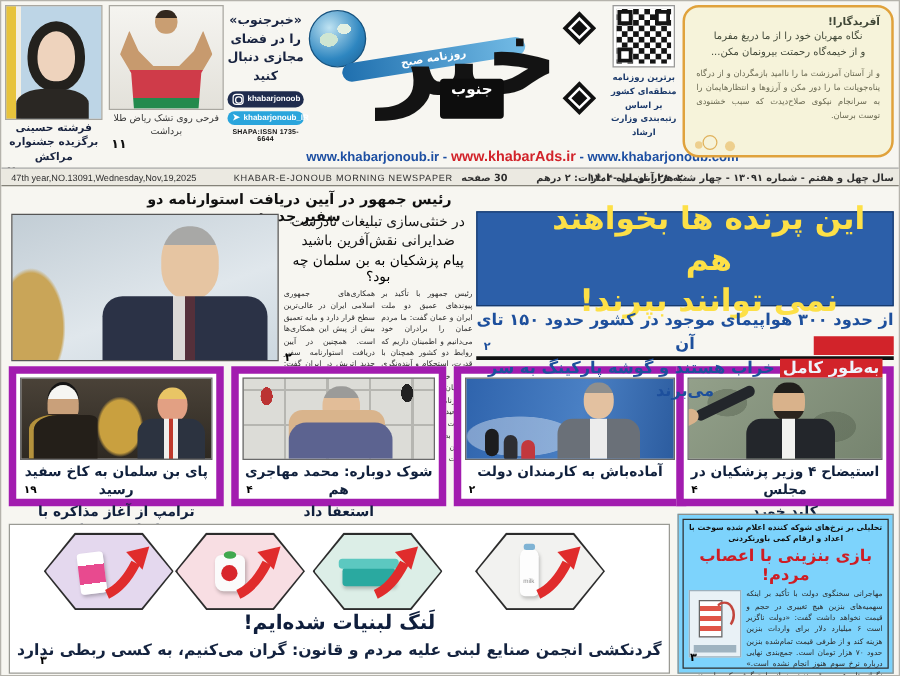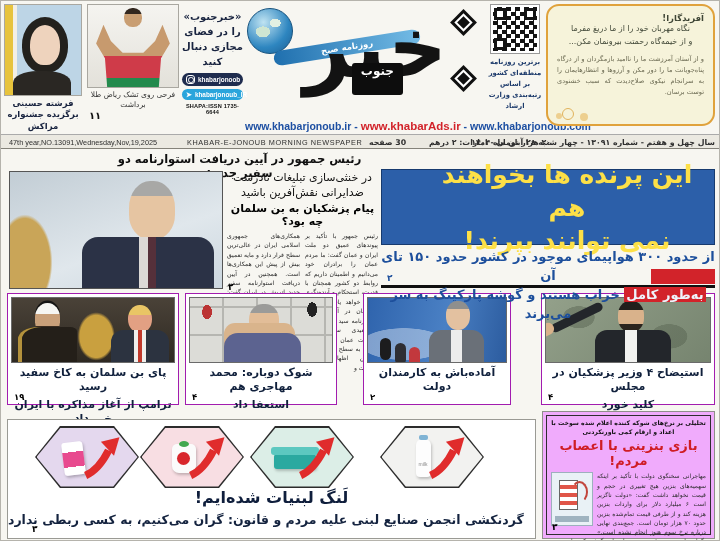--- a/index.html
+++ b/index.html
@@ -101,41 +101,41 @@
   .ph-pez { position:absolute; left:8px; top:170px; width:214px; height:118px; border:1px solid #555;
       background:radial-gradient(46px 80px at 7% 78%, #c9a558 0 55%, transparent 60%),
                  linear-gradient(160deg,#c2cdd5,#e0e7ec 60%,#ccd7df); }
   .ph-pez::before { content:""; position:absolute; left:56%; top:9px; width:46px; height:58px;
       border-radius:46% 46% 42% 42%; background:linear-gradient(#a8a8a6 0 26%,#e6c5a2 26%); }
   .ph-pez::after { content:""; position:absolute; left:34%; bottom:-2px; width:62%; height:46%;
       border-radius:16px 16px 0 0;
       background:linear-gradient(90deg,#2b3246 43%,#dcd9d6 43% 50%,#55303a 50% 56%,#2b3246 56%); }
   .lead-col { position:absolute; left:226px; top:169px; width:151px; height:120px; direction:rtl; }
   .lead-h { font-size:11px; font-weight:400; color:#101010; text-align:center; line-height:1.4; }
-  .lead-q { font-size:11px; font-weight:700; color:#000; text-align:center; margin-top:1px; }
+  .lead-q { font-size:11px; font-weight:400; color:#000; text-align:center; margin-top:1px; }
   .lead-body { display:flex; gap:5px; margin-top:3px; }
   .lead-body div { flex:1; font-size:6.1px; line-height:1.55; text-align:justify; color:#2b2b2b; }
   .lead-pg { position:absolute; left:1px; bottom:-2px; font-size:9px; font-weight:700; }
 
   
   .blue-box { position:absolute; left:380px; top:168px; width:334px; height:76px; background:#2c5fa9;
       border:1px solid #173a6e; color:#fde047; display:flex; flex-direction:column; justify-content:center;
       text-align:center; direction:rtl; font-weight:700; font-size:25px; line-height:1.32;padding-left:38px; }
   .subhead { position:absolute; left:380px; top:247px; width:334px; text-align:center; direction:rtl;
       color:#1d4f9c; font-weight:700; font-size:13px; line-height:1.45; }
   .subline2 { position:relative; z-index:1; }
   .rib-red { position:absolute; right:0; top:21px; width:64px; height:15px; background:#d2232a; z-index:0; }
   .hl { background:#d2232a; color:#eef3fb; padding:0 2px; }
   .mh-pg { position:absolute; left:6px; top:24px; font-size:9px; font-weight:700; color:#1d4f9c; }
   .black-rule { position:absolute; left:380px; top:284px; width:334px; height:3px; background:#101010; }
 
   
-  .sbox { position:absolute; top:292px; height:112px; background:#fff; border:1px solid #a21caf; padding:3px; }
-  .sb1 { left:6px; width:172px; } .sb2 { left:184px; width:152px; }
-  .sb3 { left:362px; width:148px; } .sb4 { left:540px; width:174px; }
+  .sbox { position:absolute; top:292px; height:112px; background:#fff; border:6px solid #a21caf; padding:3px; }
+  .sb1 { left:6px; width:172px; } .sb2 { left:184px; width:172px; }
+  .sb3 { left:362px; width:186px; } .sb4 { left:540px; width:174px; }
   .sph { position:relative; height:66px; border:1px solid #6a6a6a; overflow:hidden; }
   .scap { margin-top:3px; font-size:11px; font-weight:700; color:#10203c; text-align:center;
       line-height:1.3; direction:rtl; }
   .spg { position:absolute; left:6px; bottom:2px; font-size:8.5px; font-weight:700; }
 
   .ph-mbs { background:radial-gradient(34px 44px at 52% 60%, #c9a03f 0 48%, transparent 55%),
             linear-gradient(#4a4238,#2e2922); }
   .fig { position:absolute; bottom:0; }
   .fig-mbs { left:4%; width:36%; height:95%; }
   .fig-mbs::before { content:""; position:absolute; left:28%; top:2px; width:25px; height:29px;
@@ -210,26 +210,26 @@
   .prod-box::before { content:""; position:absolute; left:-3px; top:-7px; width:48px; height:8px;
       border-radius:3px; background:#5cc8c0; }
   .prod-bottle { left:34px; top:11px; width:15px; height:38px; border-radius:6px 6px 4px 4px; background:#fdfdfd;
       box-shadow:1px 2px 3px rgba(0,0,0,.22); text-align:center; }
   .prod-bottle::before { content:""; position:absolute; left:3px; top:-4px; width:9px; height:5px;
       border-radius:2px; background:#7fb3d4; }
   .bottle-label { position:relative; top:12px; font-size:5px; color:#8a8a8a;
       font-family:"Liberation Sans",sans-serif; }
   .dairy-h { position:absolute; left:0; top:68px; width:100%; text-align:center; direction:rtl;
       font-size:16px; font-weight:700; color:#0f1e3c; }
-  .dairy-s { position:absolute; left:0; top:92px; width:100%; text-align:left; direction:rtl;
+  .dairy-s { position:absolute; left:0; top:92px; width:100%; text-align:center; direction:rtl;
       font-size:12.5px; font-weight:700; color:#14233f; }
   .dairy-pg { position:absolute; left:24px; bottom:4px; font-size:9px; font-weight:700; }
 
   
-  .fuel { position:absolute; left:541px; top:410px; width:173px; height:128px; background:#f0abfc;
+  .fuel { position:absolute; left:541px; top:410px; width:173px; height:128px; background:#7dd3fc;
       border:1px solid #8f8f89; padding:3px; }
   .fuel-in { position:relative; border:1px solid #2e2e2e; height:100%; padding:3px 4px; direction:rtl; }
   .fuel-k { font-size:6.2px; font-weight:700; color:#101010; text-align:center; line-height:1.4; }
   .fuel-h { font-size:13px; font-weight:700; color:#cf1d24; text-align:center; margin:2px 0 3px; }
   .pump { float:left; width:42px; height:54px; margin:1px 4px 1px 0; border:1px solid #9db0bd;
       background:#e9f1f6; position:relative; }
   .pump::before { content:""; position:absolute; left:7px; top:7px; width:17px; height:28px;
       border:1px solid #666; background:repeating-linear-gradient(0deg,#fff 0 4px,#e05548 4px 8px); }
   .pump::after { content:""; position:absolute; right:4px; top:8px; width:13px; height:18px;
       border:2px solid #c2453c; border-left-color:transparent; border-bottom-color:transparent;

